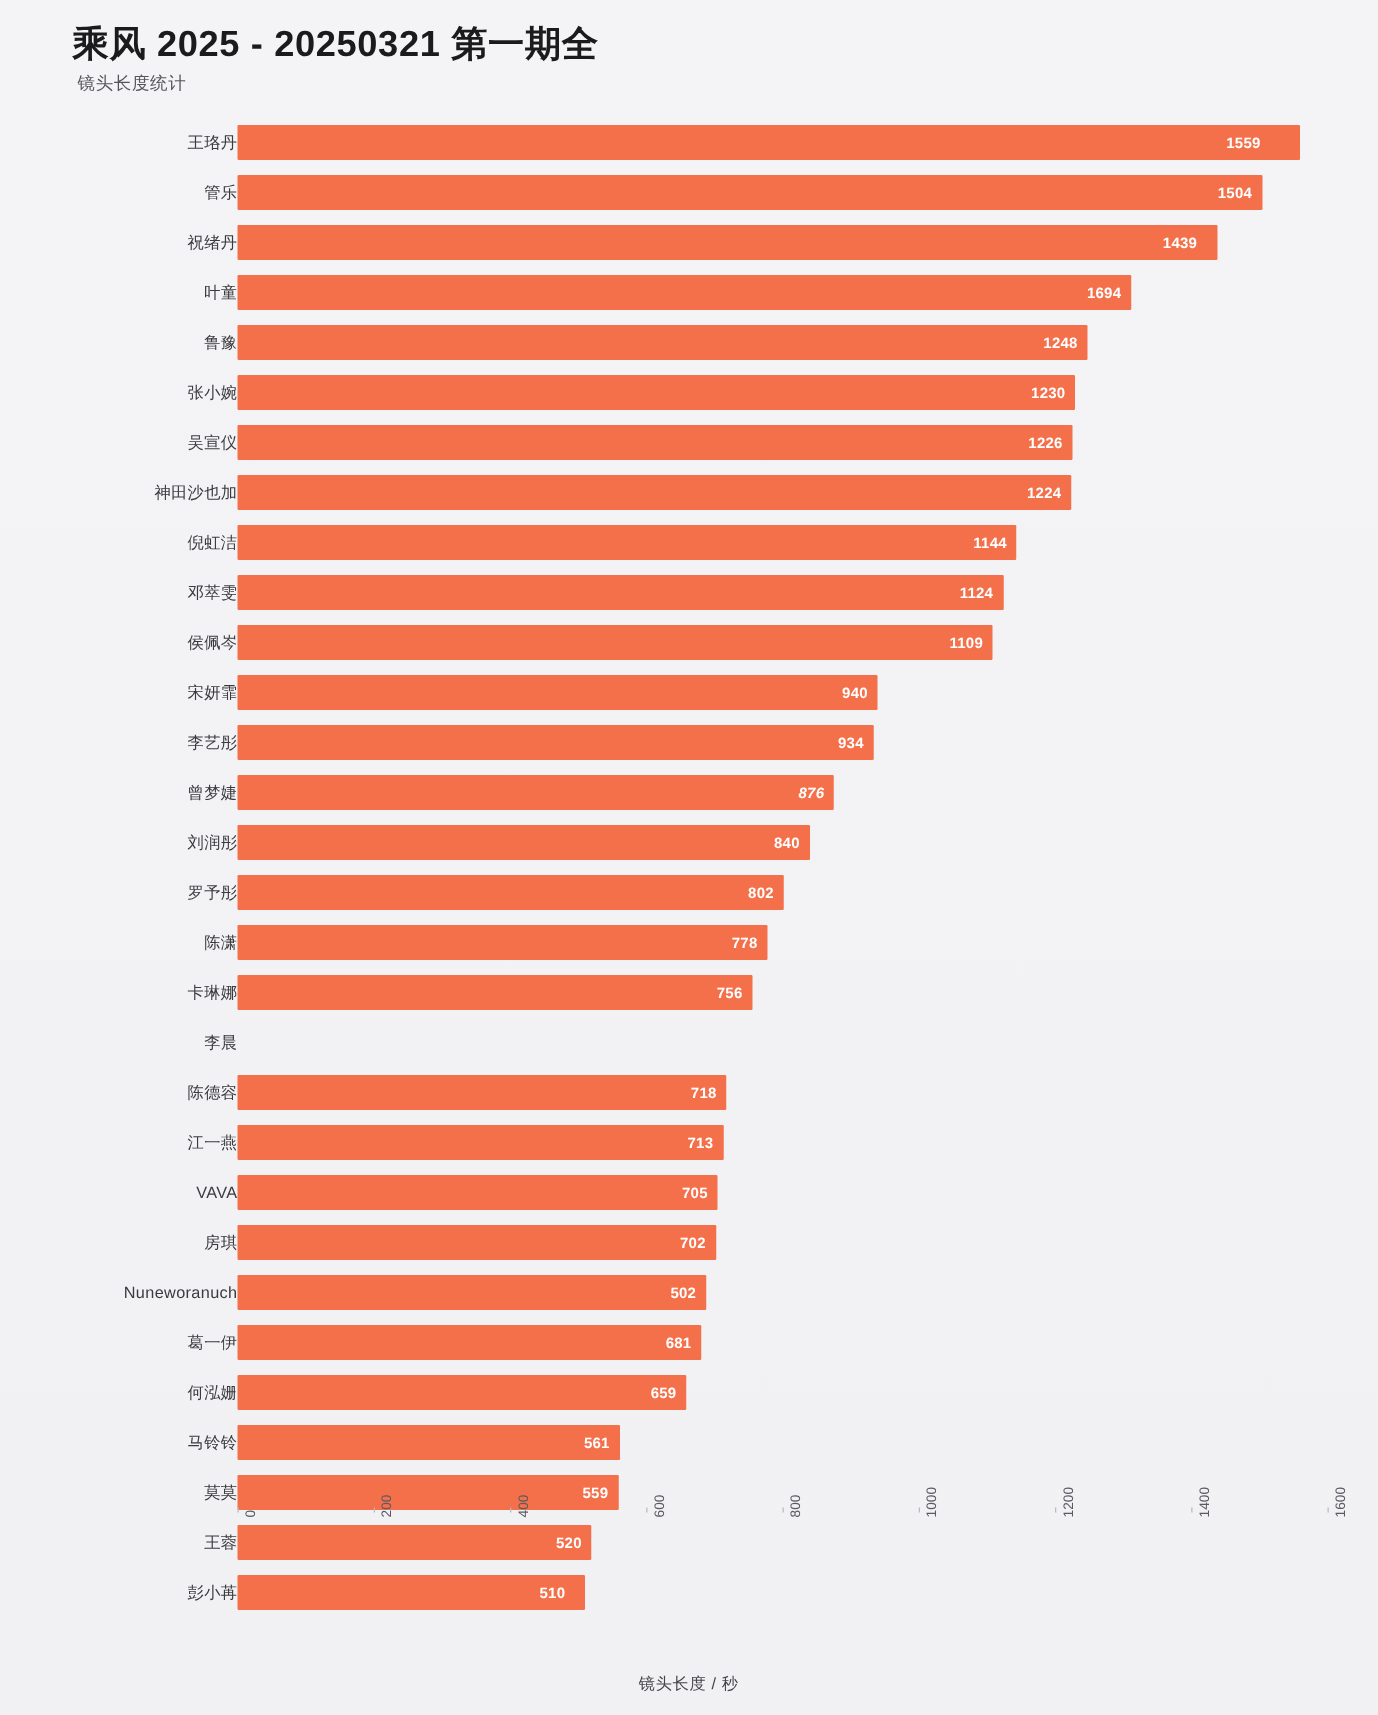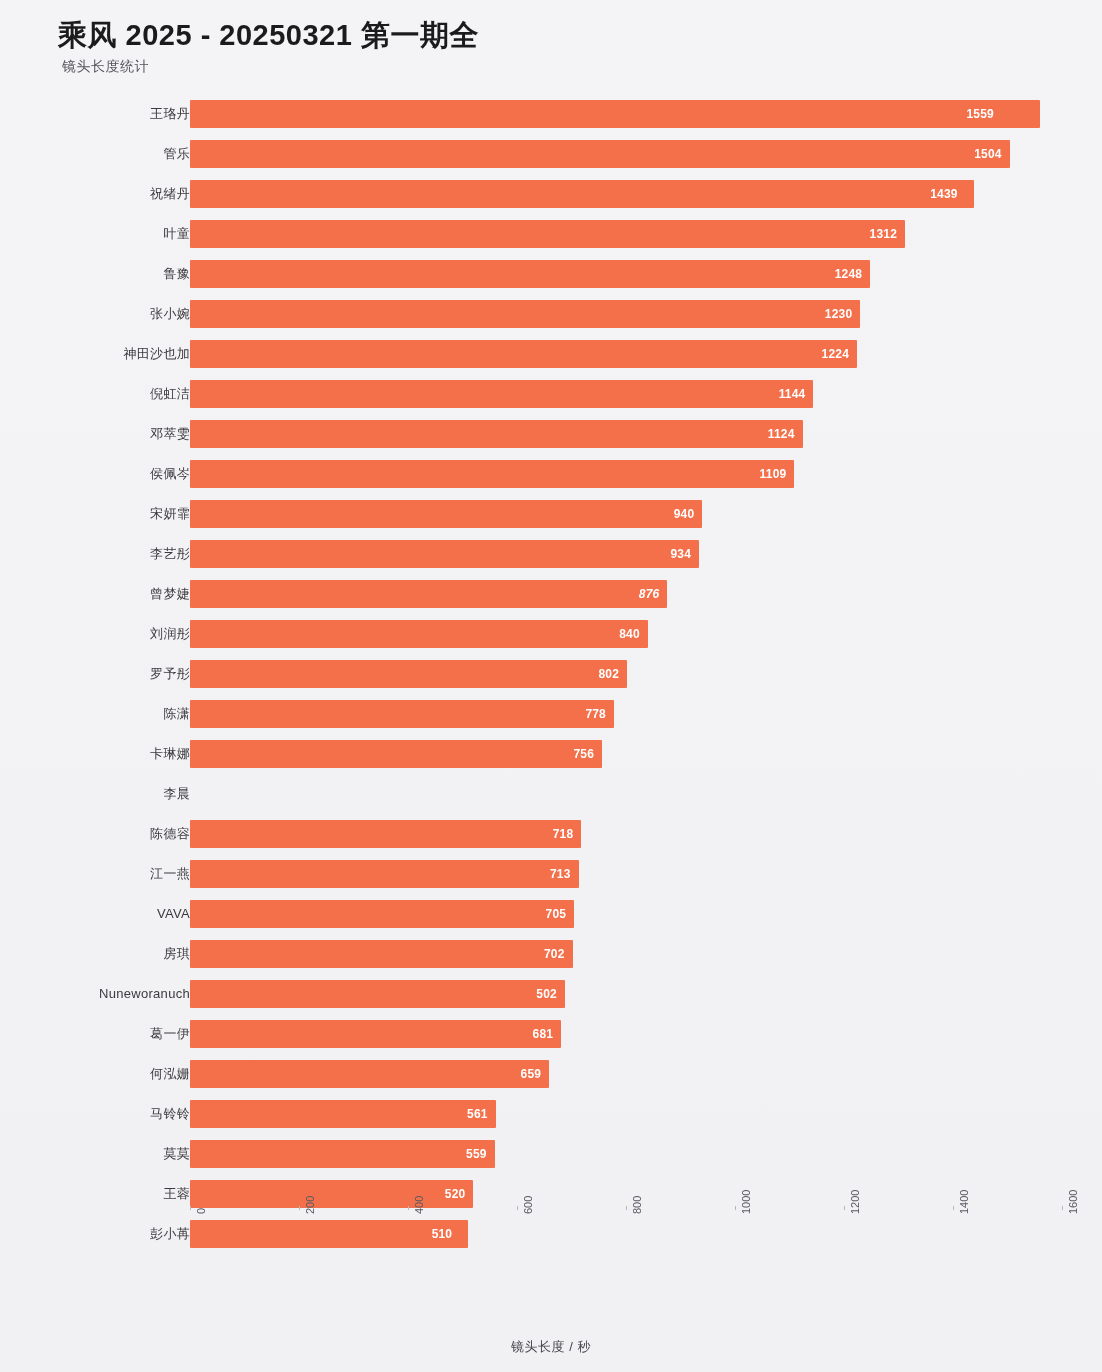--- a/index.html
+++ b/index.html
@@ -136,56 +136,63 @@
 
   <div class="title">乘风 2025 - 20250321 第一期全</div>
   <div class="subtitle">镜头长度统计</div>
 
   <div class="plot">
     <div class="rows" id="rows">
         <div class="row">
           <div class="cat-label">王珞丹</div>
           <div class="bar-track">
             <div class="bar" style="width: 849.655px; background: rgb(244, 112, 74);"></div>
-            <div class="bar-value" style="left: 768px; width: 36px; text-align: right; color: rgb(255, 255, 255);">1559</div>
+            <div class="bar-value" style="left: 791px; width: 36px; text-align: left; color: rgb(255, 255, 255);">1559</div>
           </div>
         </div>
         <div class="row">
           <div class="cat-label">管乐</div>
           <div class="bar-track">
             <div class="bar" style="width: 819.68px; background: rgb(244, 112, 74);"></div>
             <div class="bar-value" style="left: 775.68px; width: 36px; text-align: right; color: rgb(255, 255, 255);">1504</div>
           </div>
         </div>
         <div class="row">
           <div class="cat-label">祝绪丹</div>
           <div class="bar-track">
             <div class="bar" style="width: 784.255px; background: rgb(244, 112, 74);"></div>
             <div class="bar-value" style="left: 740.255px; width: 36px; color: rgb(255, 255, 255);">1439</div>
           </div>
         </div>
         <div class="row">
           <div class="cat-label">叶童</div>
           <div class="bar-track">
             <div class="bar" style="width: 715.04px; background: rgb(244, 112, 74);"></div>
-            <div class="bar-value" style="left: 671.04px; width: 36px; text-align: right; color: rgb(255, 255, 255);">1312</div>
+            <div class="bar-value" style="left: 671.04px; width: 36px; text-align: right; color: rgb(255, 255, 255);">1694</div>
           </div>
         </div>
         <div class="row">
           <div class="cat-label">鲁豫</div>
           <div class="bar-track">
             <div class="bar" style="width: 680.16px; background: rgb(244, 112, 74);"></div>
             <div class="bar-value" style="left: 636.16px; width: 36px; text-align: right; color: rgb(255, 255, 255);">1248</div>
           </div>
         </div>
         <div class="row">
           <div class="cat-label">张小婉</div>
           <div class="bar-track">
             <div class="bar" style="width: 670.35px; background: rgb(244, 112, 74);"></div>
             <div class="bar-value" style="left: 626.35px; width: 36px; text-align: right; color: rgb(255, 255, 255);">1230</div>
+          </div>
+        </div>
+        <div class="row">
+          <div class="cat-label">吴宣仪</div>
+          <div class="bar-track">
+            <div class="bar" style="width: 668.17px; background: rgb(244, 112, 74);"></div>
+            <div class="bar-value" style="left: 624.17px; width: 36px; text-align: right; color: rgb(255, 255, 255);">1226</div>
           </div>
         </div>
         <div class="row">
           <div class="cat-label">神田沙也加</div>
           <div class="bar-track">
             <div class="bar" style="width: 667.08px; background: rgb(244, 112, 74);"></div>
             <div class="bar-value" style="left: 623.08px; width: 36px; text-align: right; color: rgb(255, 255, 255);">1224</div>
           </div>
         </div>
         <div class="row">

